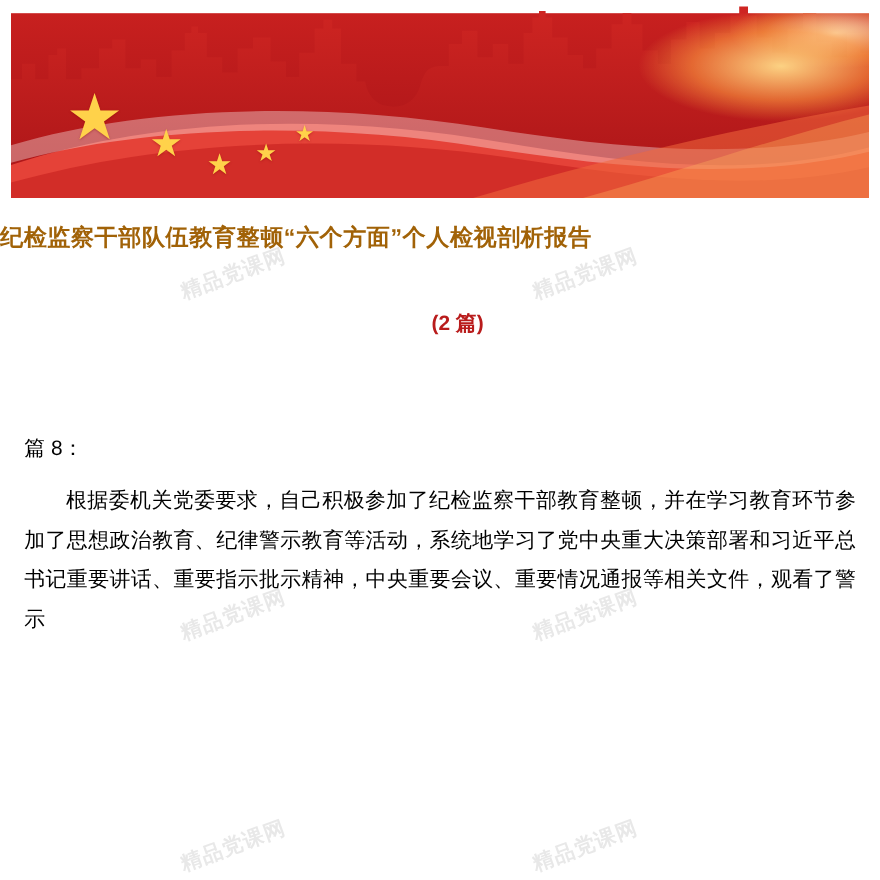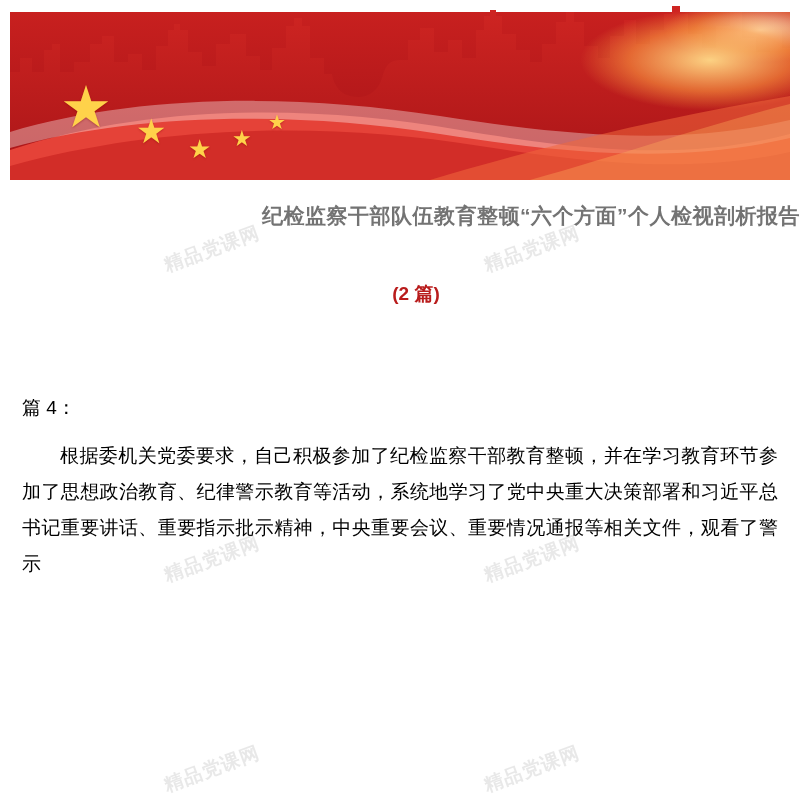--- a/index.html
+++ b/index.html
@@ -88,24 +88,24 @@
     position: absolute;
     color: #ffd24a;
     line-height: 1;
     text-shadow: 0 1px 2px rgba(120,0,0,0.35);
   }
   .doc-title {
     position: absolute;
     left: 0;
     top: 202px;
     width: 800px;
-    text-align: right;
+    text-align: left;
     font-size: 21px;
     font-weight: bold;
-    color: #737373;
+    color: #a16207;
     letter-spacing: 0.5px;
   }
   .doc-subtitle {
     position: absolute;
     left: 0;
     top: 281px;
     width: 800px;
     text-align: center;
     font-size: 19px;
     font-weight: bold;
@@ -194,21 +194,21 @@
         <span class="star" style="left:128px; top:66px; font-size:26px;">★</span>
         <span class="star" style="left:172px; top:58px; font-size:22px;">★</span>
         <span class="star" style="left:208px; top:42px; font-size:20px;">★</span>
       </div>
 
     </div>
   </div>
 
   <div class="doc-title">纪检监察干部队伍教育整顿“六个方面”个人检视剖析报告</div>
   <div class="doc-subtitle">(2 篇)</div>
-  <div class="section-label">篇 4：</div>
+  <div class="section-label">篇 8：</div>
   <div class="body-text">根据委机关党委要求，自己积极参加了纪检监察干部教育整顿，并在学习教育环节参加了思想政治教育、纪律警示教育等活动，系统地学习了党中央重大决策部署和习近平总书记重要讲话、重要指示批示精神，中央重要会议、重要情况通报等相关文件，观看了警示</div>
 
   <div class="wm" style="left:162px; top:236px;">精品党课网</div>
   <div class="wm" style="left:482px; top:236px;">精品党课网</div>
   <div class="wm" style="left:162px; top:546px;">精品党课网</div>
   <div class="wm" style="left:482px; top:546px;">精品党课网</div>
   <div class="wm" style="left:162px; top:756px;">精品党课网</div>
   <div class="wm" style="left:482px; top:756px;">精品党课网</div>
 
 </div>

